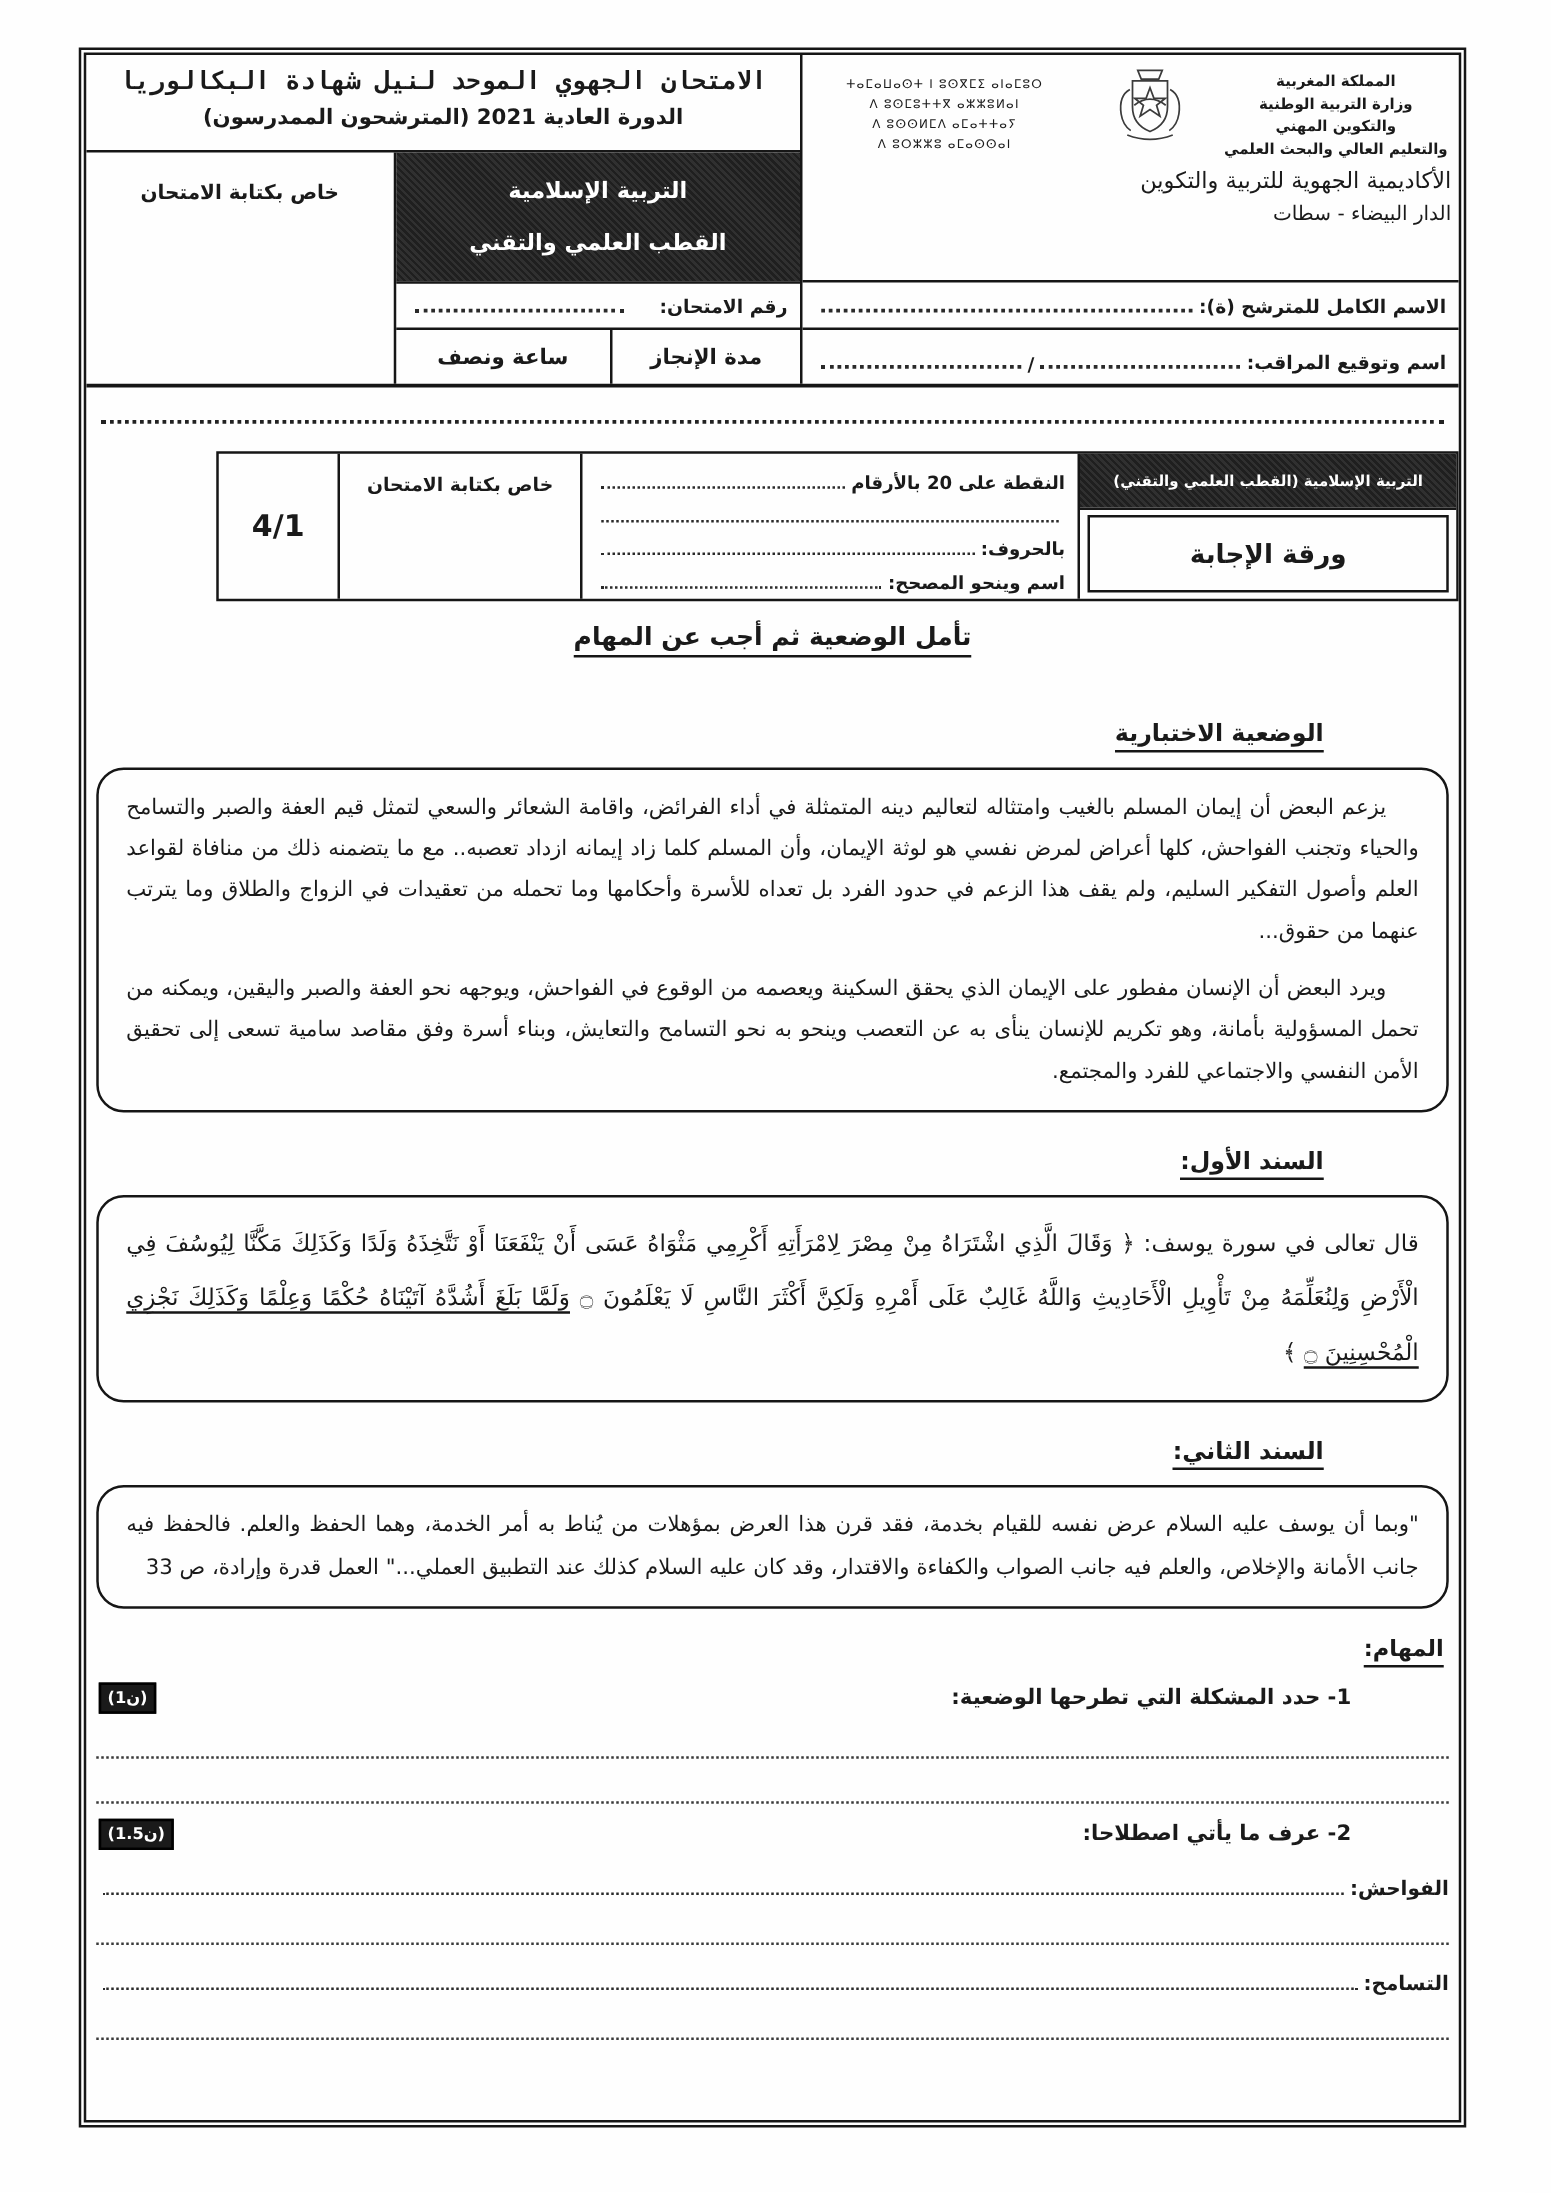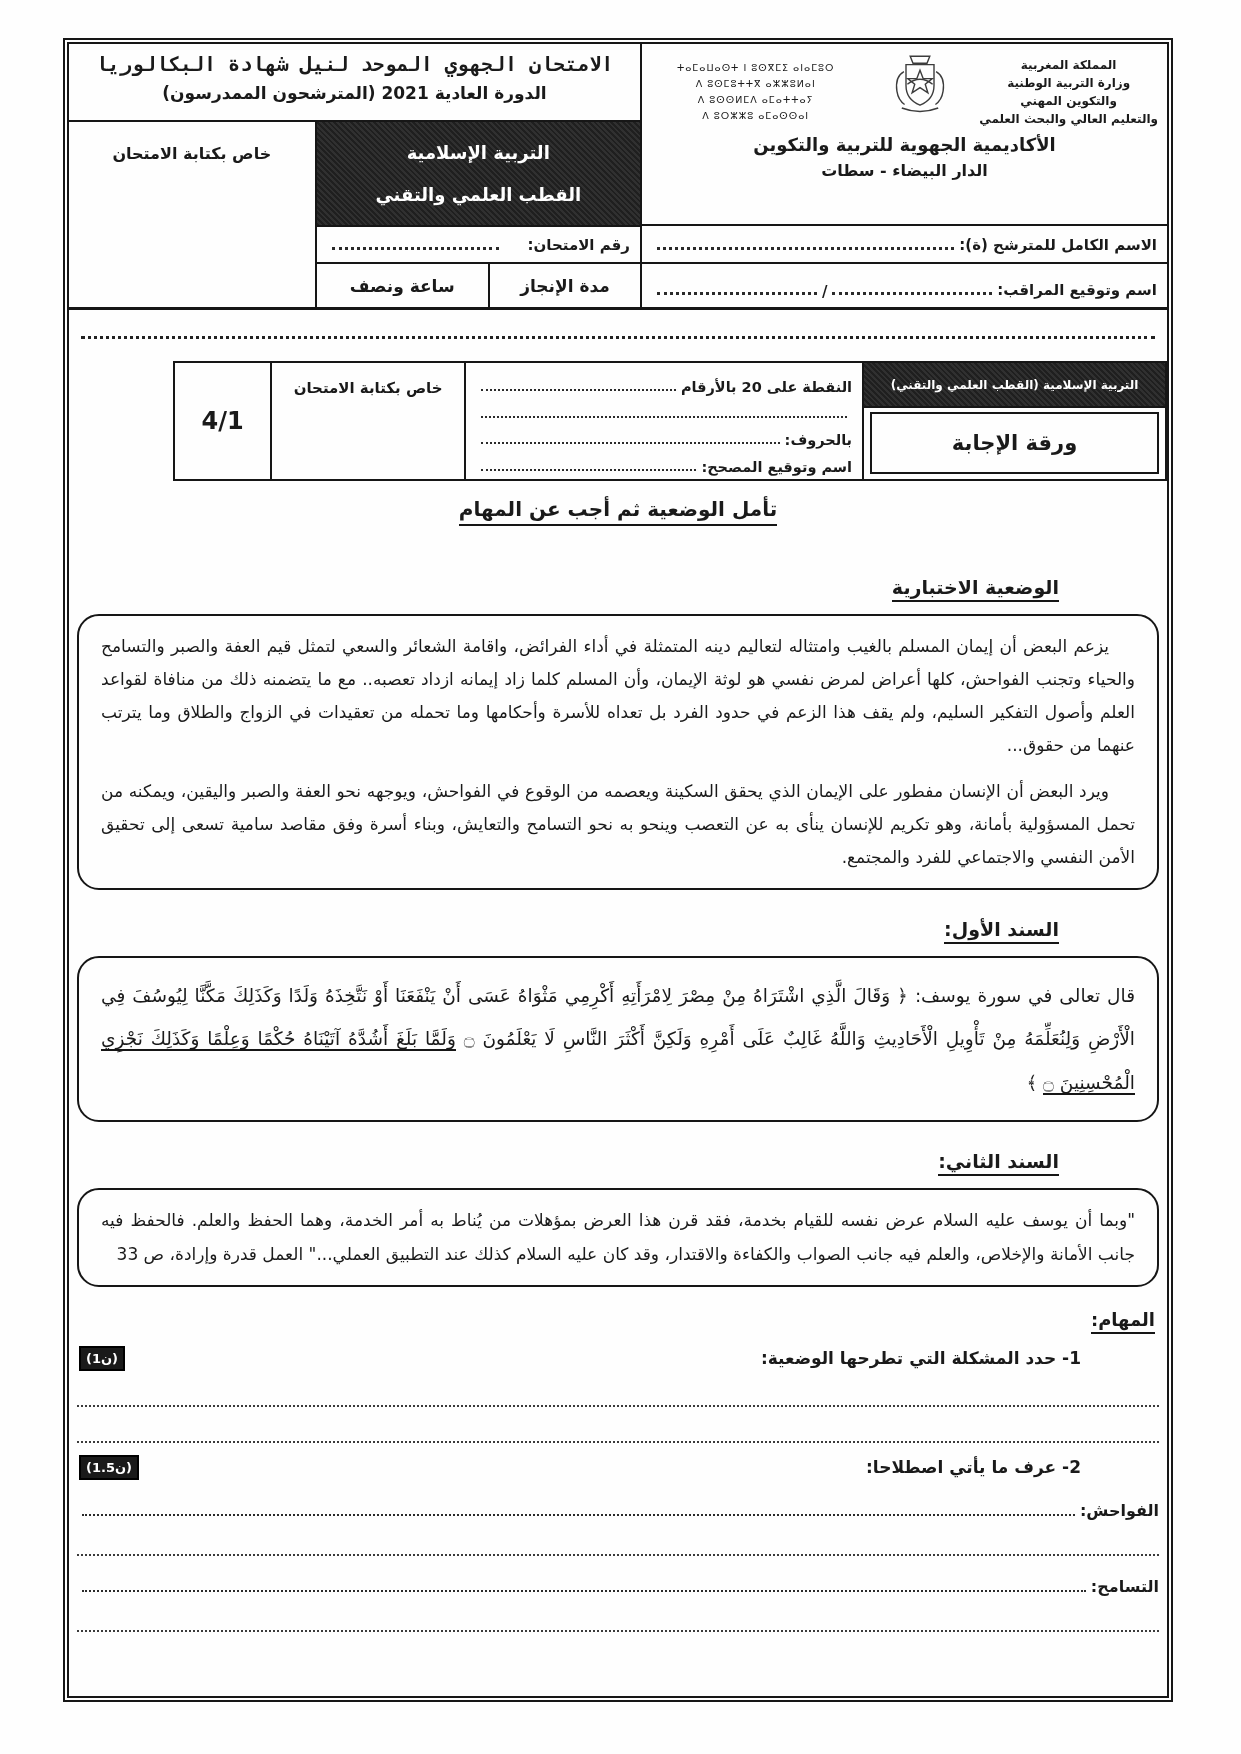--- a/index.html
+++ b/index.html
@@ -19,21 +19,21 @@
   }
 
   
   .header-grid { display:grid; grid-template-columns:48% 52%; border-bottom:3px solid #161616; }
   .ministry-col { border-left:2px solid #161616; display:flex; flex-direction:column; }
   .ministry-block { height:182px; border-bottom:2px solid #161616; padding:8px 6px 4px; }
   .ministry-row { display:flex; align-items:flex-start; justify-content:space-between; }
   .kingdom-lines { width:36%; text-align:center; font-size:12px; font-weight:bold; line-height:1.5; padding-top:4px; }
   .logo-wrap { width:20%; display:flex; justify-content:center; }
   .tifinagh-lines { width:42%; text-align:center; font-size:9.5px; line-height:1.7; padding-top:8px; letter-spacing:1px; }
-  .academy { text-align:center; font-weight:bold; margin-top:6px; }
+  .academy { font-weight:normal; margin-top:6px; }
   .academy-l1 { font-size:18px; }
   .academy-l2 { font-size:16px; margin-top:6px; }
 
   .field-row { display:flex; align-items:flex-end; padding:4px 10px 8px; font-weight:bold; font-size:15px; }
   .field-row .lbl { white-space:nowrap; }
   .dots { flex:1; border-bottom:3px dotted #2a2a2a; margin:0 5px 4px; min-width:20px; }
   .name-row { height:38px; border-bottom:2px solid #161616; }
   .invig-row { height:43px; }
   .slash { margin-bottom:-2px; font-weight:bold; }
 
@@ -212,21 +212,21 @@
           <span class="dots"></span>
         </div>
         <div class="score-line">
           <span class="dots"></span>
         </div>
         <div class="score-line">
           <span>بالحروف:</span>
           <span class="dots"></span>
         </div>
         <div class="score-line">
-          <span>اسم وتوقيع المصحح:</span>
+          <span>اسم وينحو المصحح:</span>
           <span class="dots"></span>
         </div>
       </div>
       <div class="office-cell">خاص بكتابة الامتحان</div>
       <div class="pagenum-cell">4/1</div>
     </div>
 
     <div class="instruction-title">تأمل الوضعية ثم أجب عن المهام</div>
 
     <div class="section-heading">الوضعية الاختبارية</div>

